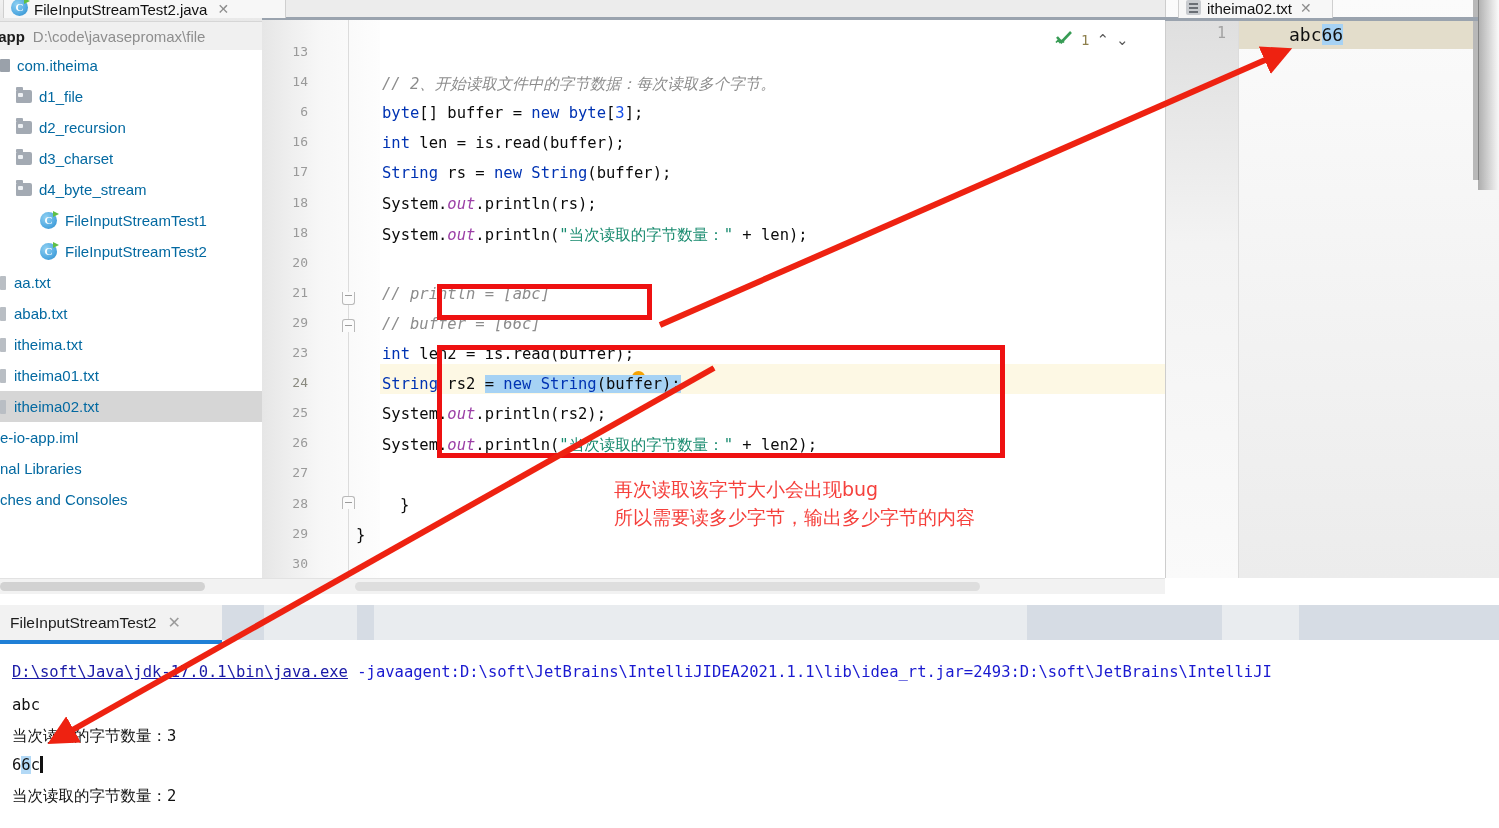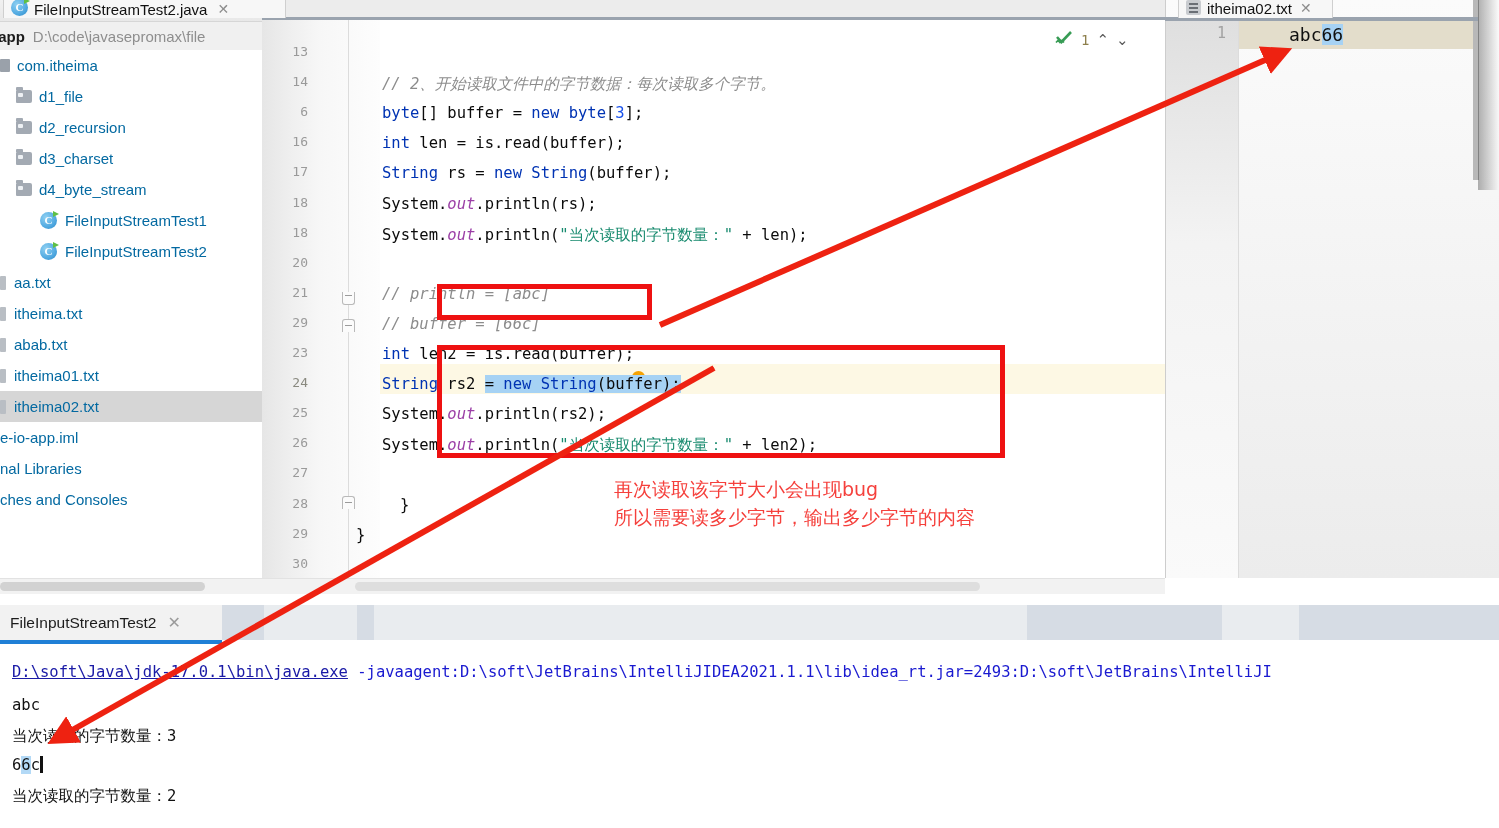--- a/index.html
+++ b/index.html
@@ -363,25 +363,25 @@
     <div class="tree-row" style="padding-left: 40px;">
       <span class="ic ic-class"></span>
       <span class="tree-label">FileInputStreamTest2</span>
     </div>
     <div class="tree-row">
       <span class="ic ic-file"></span>
       <span class="tree-label">aa.txt</span>
     </div>
     <div class="tree-row">
       <span class="ic ic-file"></span>
+      <span class="tree-label">abab.txt</span>
+    </div>
+    <div class="tree-row">
+      <span class="ic ic-file"></span>
       <span class="tree-label">itheima.txt</span>
-    </div>
-    <div class="tree-row">
-      <span class="ic ic-file"></span>
-      <span class="tree-label">abab.txt</span>
     </div>
     <div class="tree-row">
       <span class="ic ic-file"></span>
       <span class="tree-label">itheima01.txt</span>
     </div>
     <div class="tree-row selected">
       <span class="ic ic-file"></span>
       <span class="tree-label">itheima02.txt</span>
     </div>
     <div class="tree-row">

